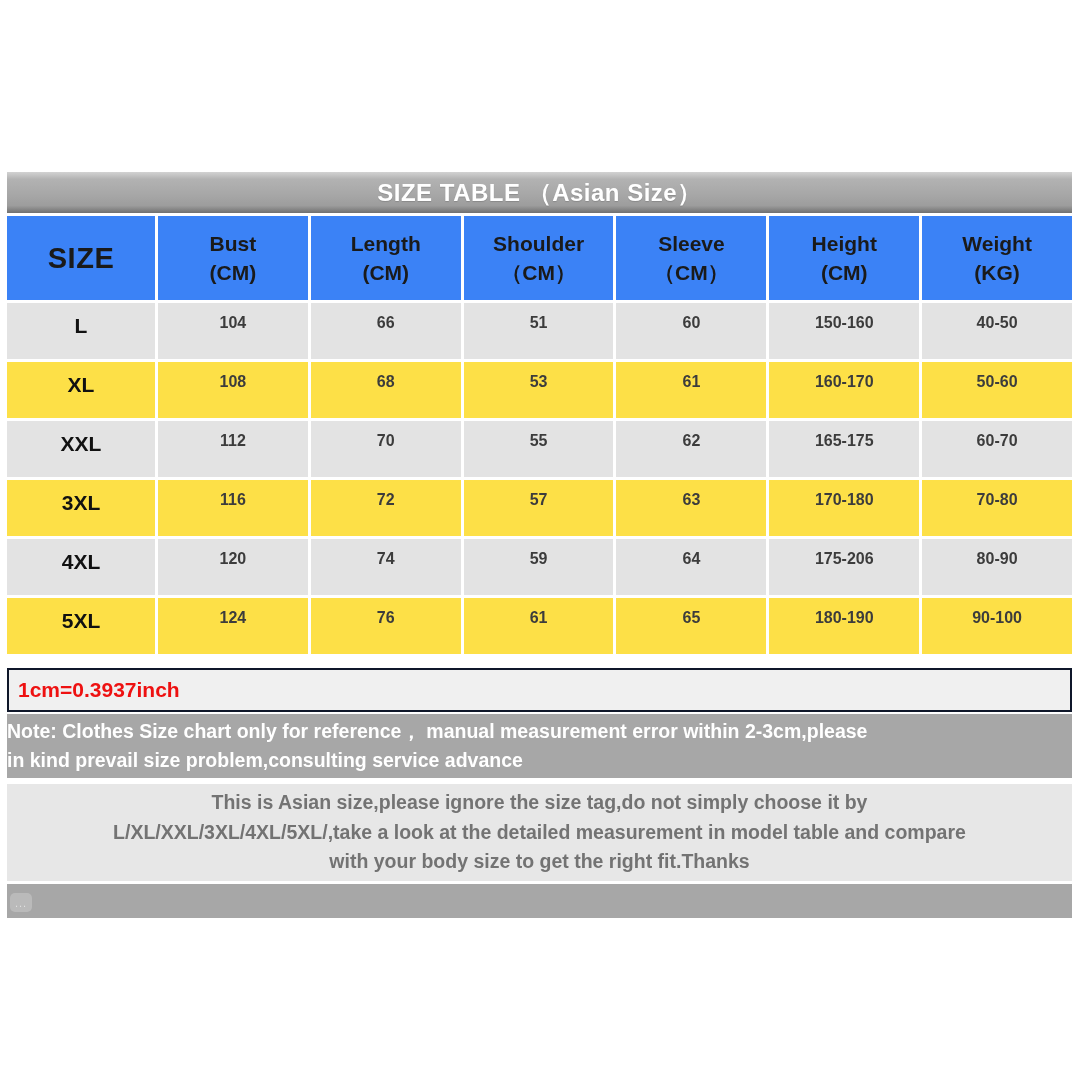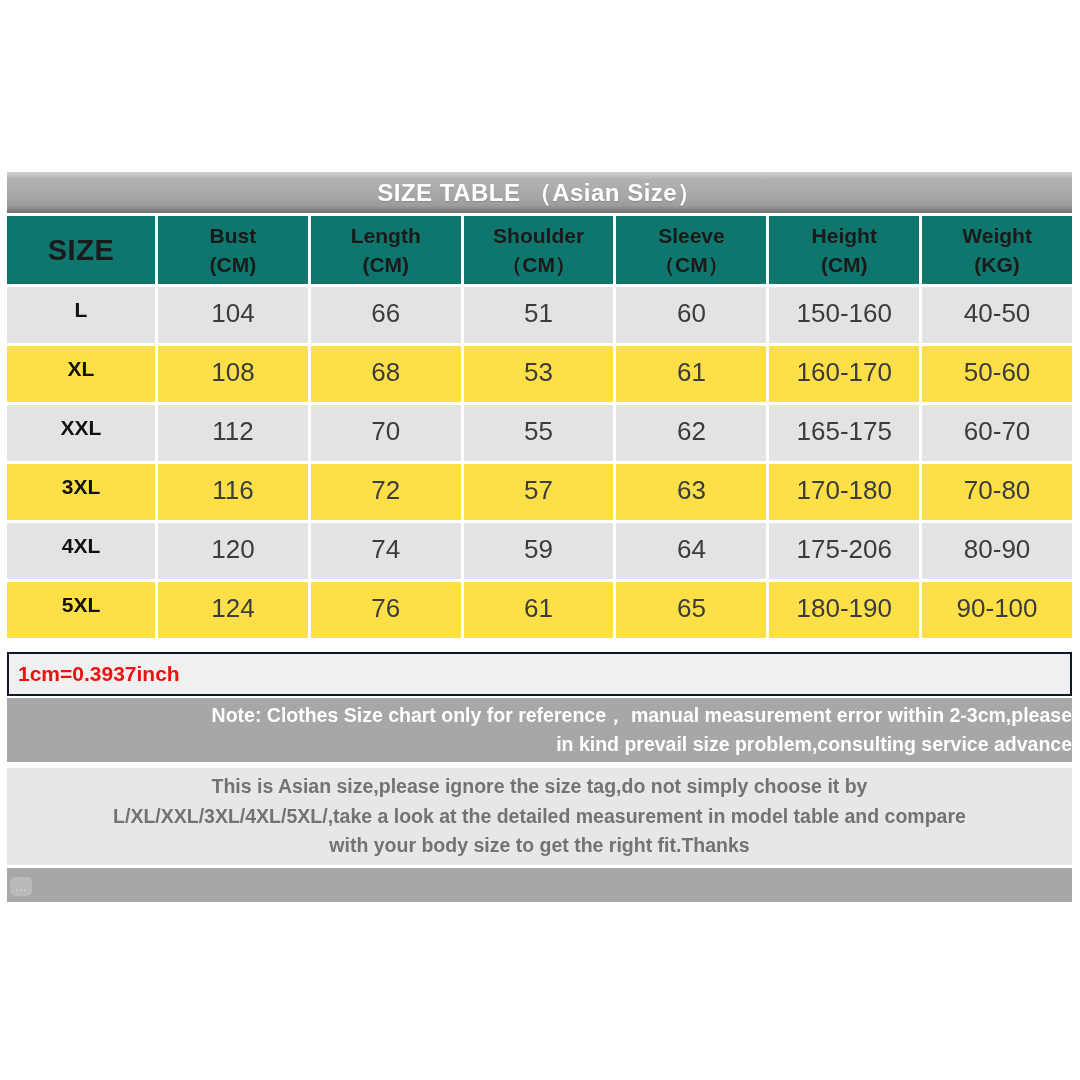--- a/index.html
+++ b/index.html
@@ -34,41 +34,42 @@
     text-shadow: 0 1px 1px rgba(0,0,0,0.15);
   }
   
   .size-table {
     display: grid;
     grid-template-columns: 148px repeat(6, 1fr);
     gap: 3px;
     background: #ffffff;
   }
   .th {
-    background: #0f766e;
-    height: 68px;
+    background: #3b82f6;
+    height: 84px;
     display: flex;
     flex-direction: column;
     align-items: center;
     justify-content: center;
     line-height: 29px;
     color: #1a1a1a;
     font-weight: bold;
     font-size: 21px;
   }
   .th.size-th { font-size: 29px; letter-spacing: 0.5px; }
   .td {
     height: 56px;
     display: flex;
     align-items: flex-start;
     justify-content: center;
     padding-top: 11px;
     box-sizing: border-box;
-    font-size: 26px;
+    font-size: 16px;
     color: #3c3c3c;
+    font-weight: bold;
   }
   .row-dark  { background: #e3e3e3; }
   .row-light { background: #fde047; }
   .td.size-cell { font-weight: bold; font-size: 21px; color: #111111; }
   
   .conversion-bar {
     margin-top: 14px;
     height: 44px;
     box-sizing: border-box;
     background: #f0f0f0;
@@ -82,21 +83,21 @@
     font-weight: bold;
     font-size: 21px;
   }
   
   .note-gray {
     margin-top: 2px;
     height: 64px;
     background: #a7a7a7;
     display: flex;
     flex-direction: column;
-    align-items: flex-end;
+    align-items: flex-start;
     justify-content: center;
     text-align: center;
   }
   .note-gray div {
     color: #ffffff;
     font-weight: bold;
     font-size: 19.5px;
     line-height: 29px;
   }
   

